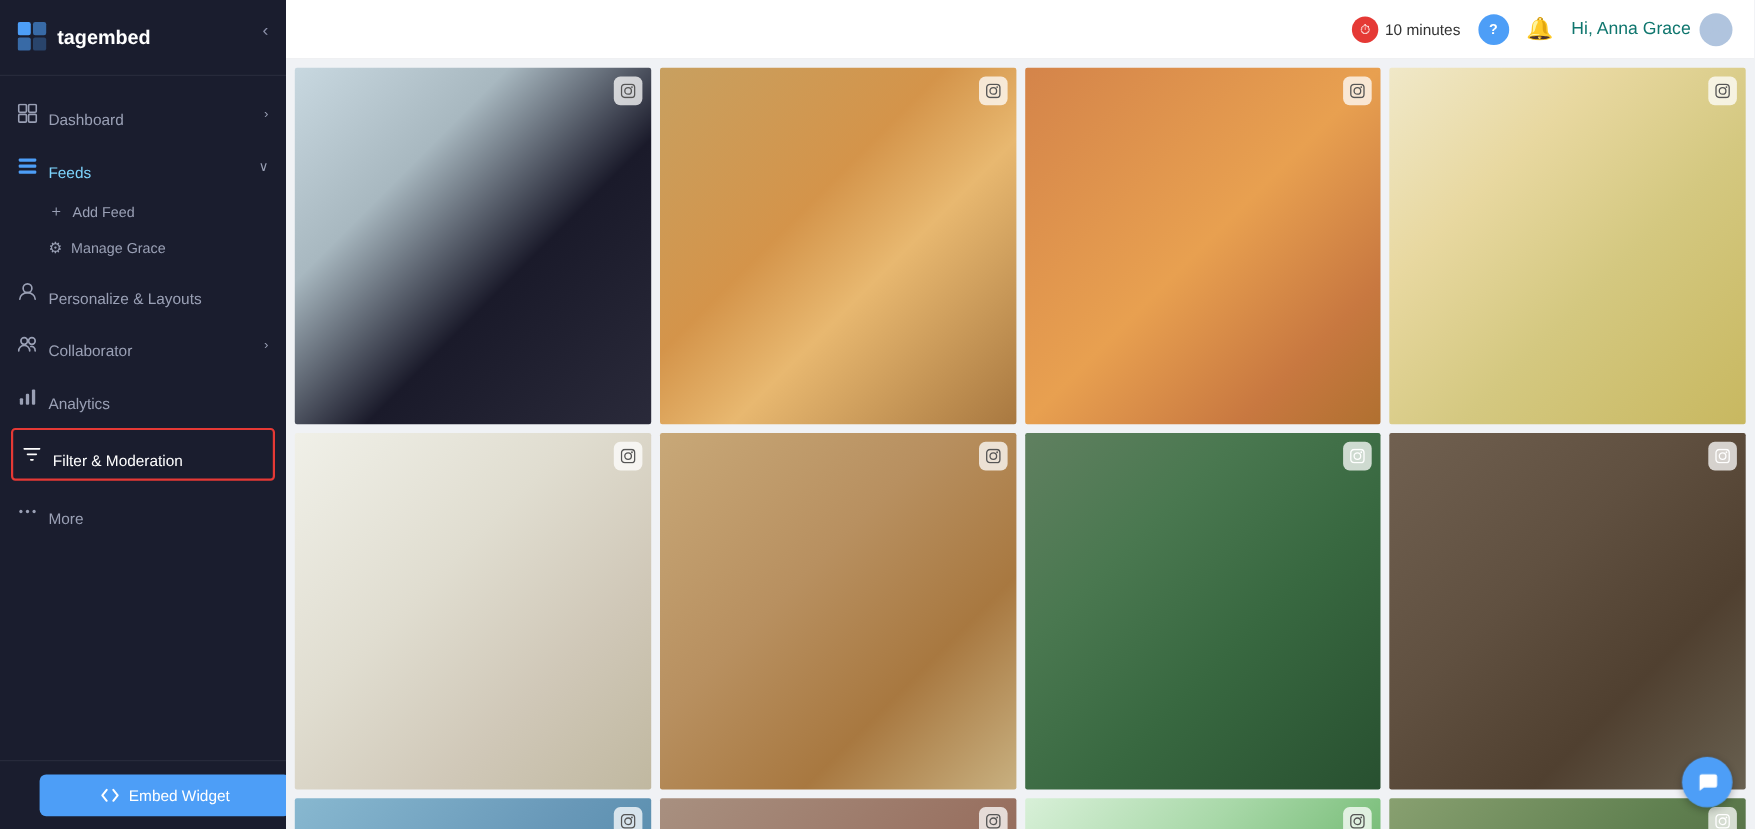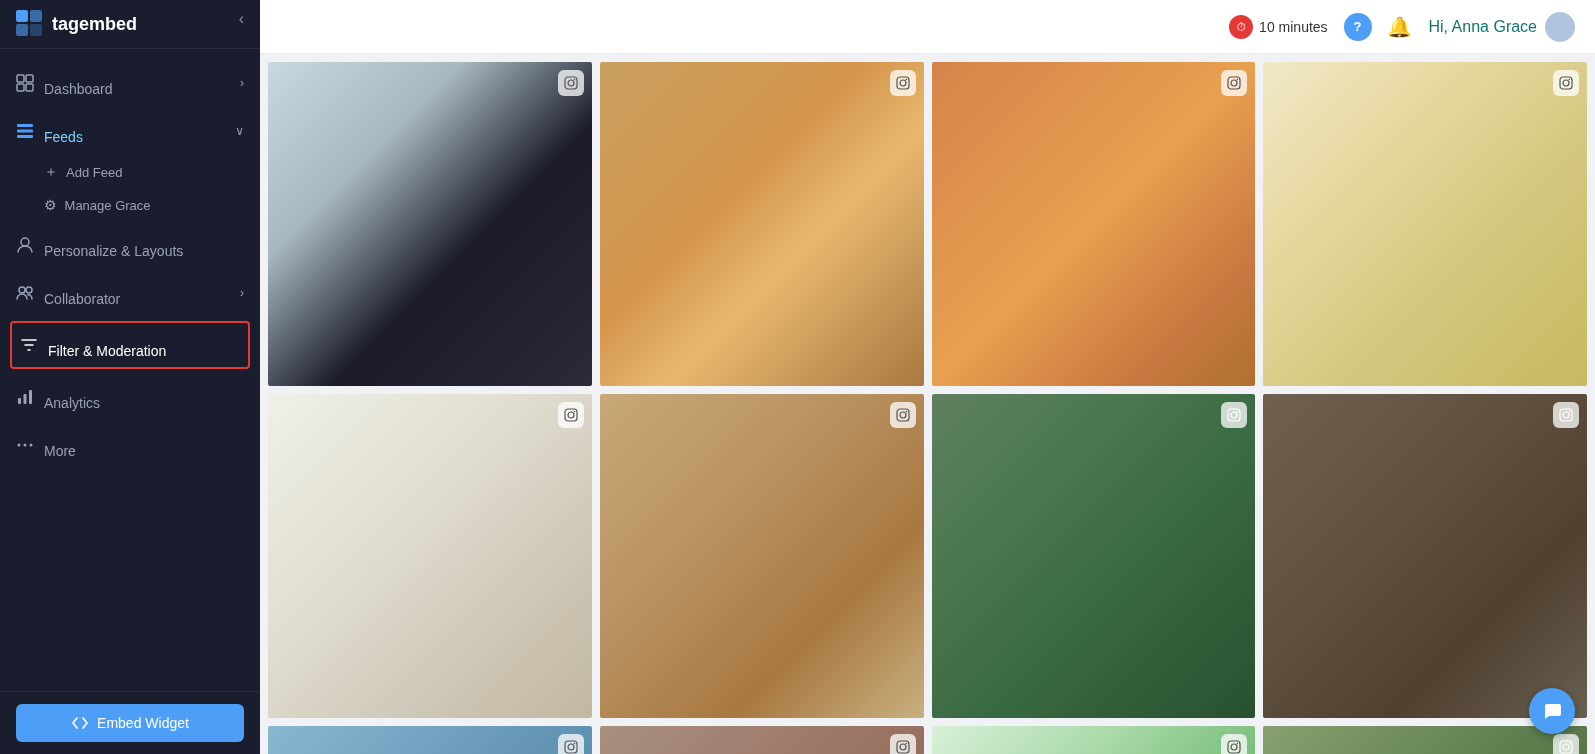--- a/index.html
+++ b/index.html
@@ -12,21 +12,21 @@
       background: #1a1d2e;
       display: flex;
       flex-direction: column;
       height: 100%;
       color: #fff;
     }
     .sidebar-header {
       display: flex;
       align-items: flex-start;
       justify-content: space-between;
-      padding: 10px 16px;
+      padding: 20px 16px;
       border-bottom: 1px solid #2a2d3e;
     }
     .logo-area {
       display: flex;
       align-items: center;
       gap: 8px;
     }
     .logo-icon {
       width: 28px;
       height: 28px;
@@ -93,20 +93,21 @@
       background: #4d9ef7;
       color: #fff;
       border: none;
       border-radius: 6px;
       padding: 10px 16px;
       width: 100%;
       cursor: pointer;
       font-size: 14px;
       font-weight: 500;
       justify-content: center;
+      margin-left: 20px;
     }
 
     
     .main {
       flex: 1;
       display: flex;
       flex-direction: column;
       overflow: hidden;
     }
 
@@ -313,38 +314,38 @@
             <circle cx="6" cy="6" r="3" stroke="#9aa0b5" stroke-width="1.5"></circle>
             <circle cx="13" cy="6" r="3" stroke="#9aa0b5" stroke-width="1.5"></circle>
             <path d="M1 15c0-2.76 2.24-5 5-5s5 2.24 5 5" stroke="#9aa0b5" stroke-width="1.5" stroke-linecap="round"></path>
             <path d="M12 11c1.5-.5 4 .5 4 4" stroke="#9aa0b5" stroke-width="1.5" stroke-linecap="round"></path>
           </svg>
       </span>
       <span class="nav-label">Collaborator</span>
       <span class="arrow">›</span>
     </div>
 
-    <div class="nav-item filter-active" style="border:2px solid #e53935; border-radius:4px; margin:4px 10px; padding:8px 8px; color:#fff;">
-      <span class="nav-icon">
-        <svg width="18" height="18" viewBox="0 0 18 18" fill="none">
-            <path d="M2 4h14M5 9h8M8 14h2" stroke="#fff" stroke-width="1.5" stroke-linecap="round"></path>
-          </svg>
-      </span>
-      <span class="nav-label">Filter &amp; Moderation</span>
-    </div>
-
     <div class="nav-item">
       <span class="nav-icon">
         <svg width="18" height="18" viewBox="0 0 18 18" fill="none">
             <rect x="2" y="10" width="3" height="6" rx="1" fill="#9aa0b5"></rect>
             <rect x="7.5" y="6" width="3" height="10" rx="1" fill="#9aa0b5"></rect>
             <rect x="13" y="2" width="3" height="14" rx="1" fill="#9aa0b5"></rect>
           </svg>
       </span>
       <span class="nav-label">Analytics</span>
+    </div>
+
+    <div class="nav-item filter-active" style="border:2px solid #e53935; border-radius:4px; margin:4px 10px; padding:8px 8px; color:#fff;">
+      <span class="nav-icon">
+        <svg width="18" height="18" viewBox="0 0 18 18" fill="none">
+            <path d="M2 4h14M5 9h8M8 14h2" stroke="#fff" stroke-width="1.5" stroke-linecap="round"></path>
+          </svg>
+      </span>
+      <span class="nav-label">Filter &amp; Moderation</span>
     </div>
 
     <div class="nav-item">
       <span class="nav-icon">
         <svg width="18" height="18" viewBox="0 0 18 18" fill="none">
             <circle cx="3" cy="9" r="1.5" fill="#9aa0b5"></circle>
             <circle cx="9" cy="9" r="1.5" fill="#9aa0b5"></circle>
             <circle cx="15" cy="9" r="1.5" fill="#9aa0b5"></circle>
           </svg>
       </span>

